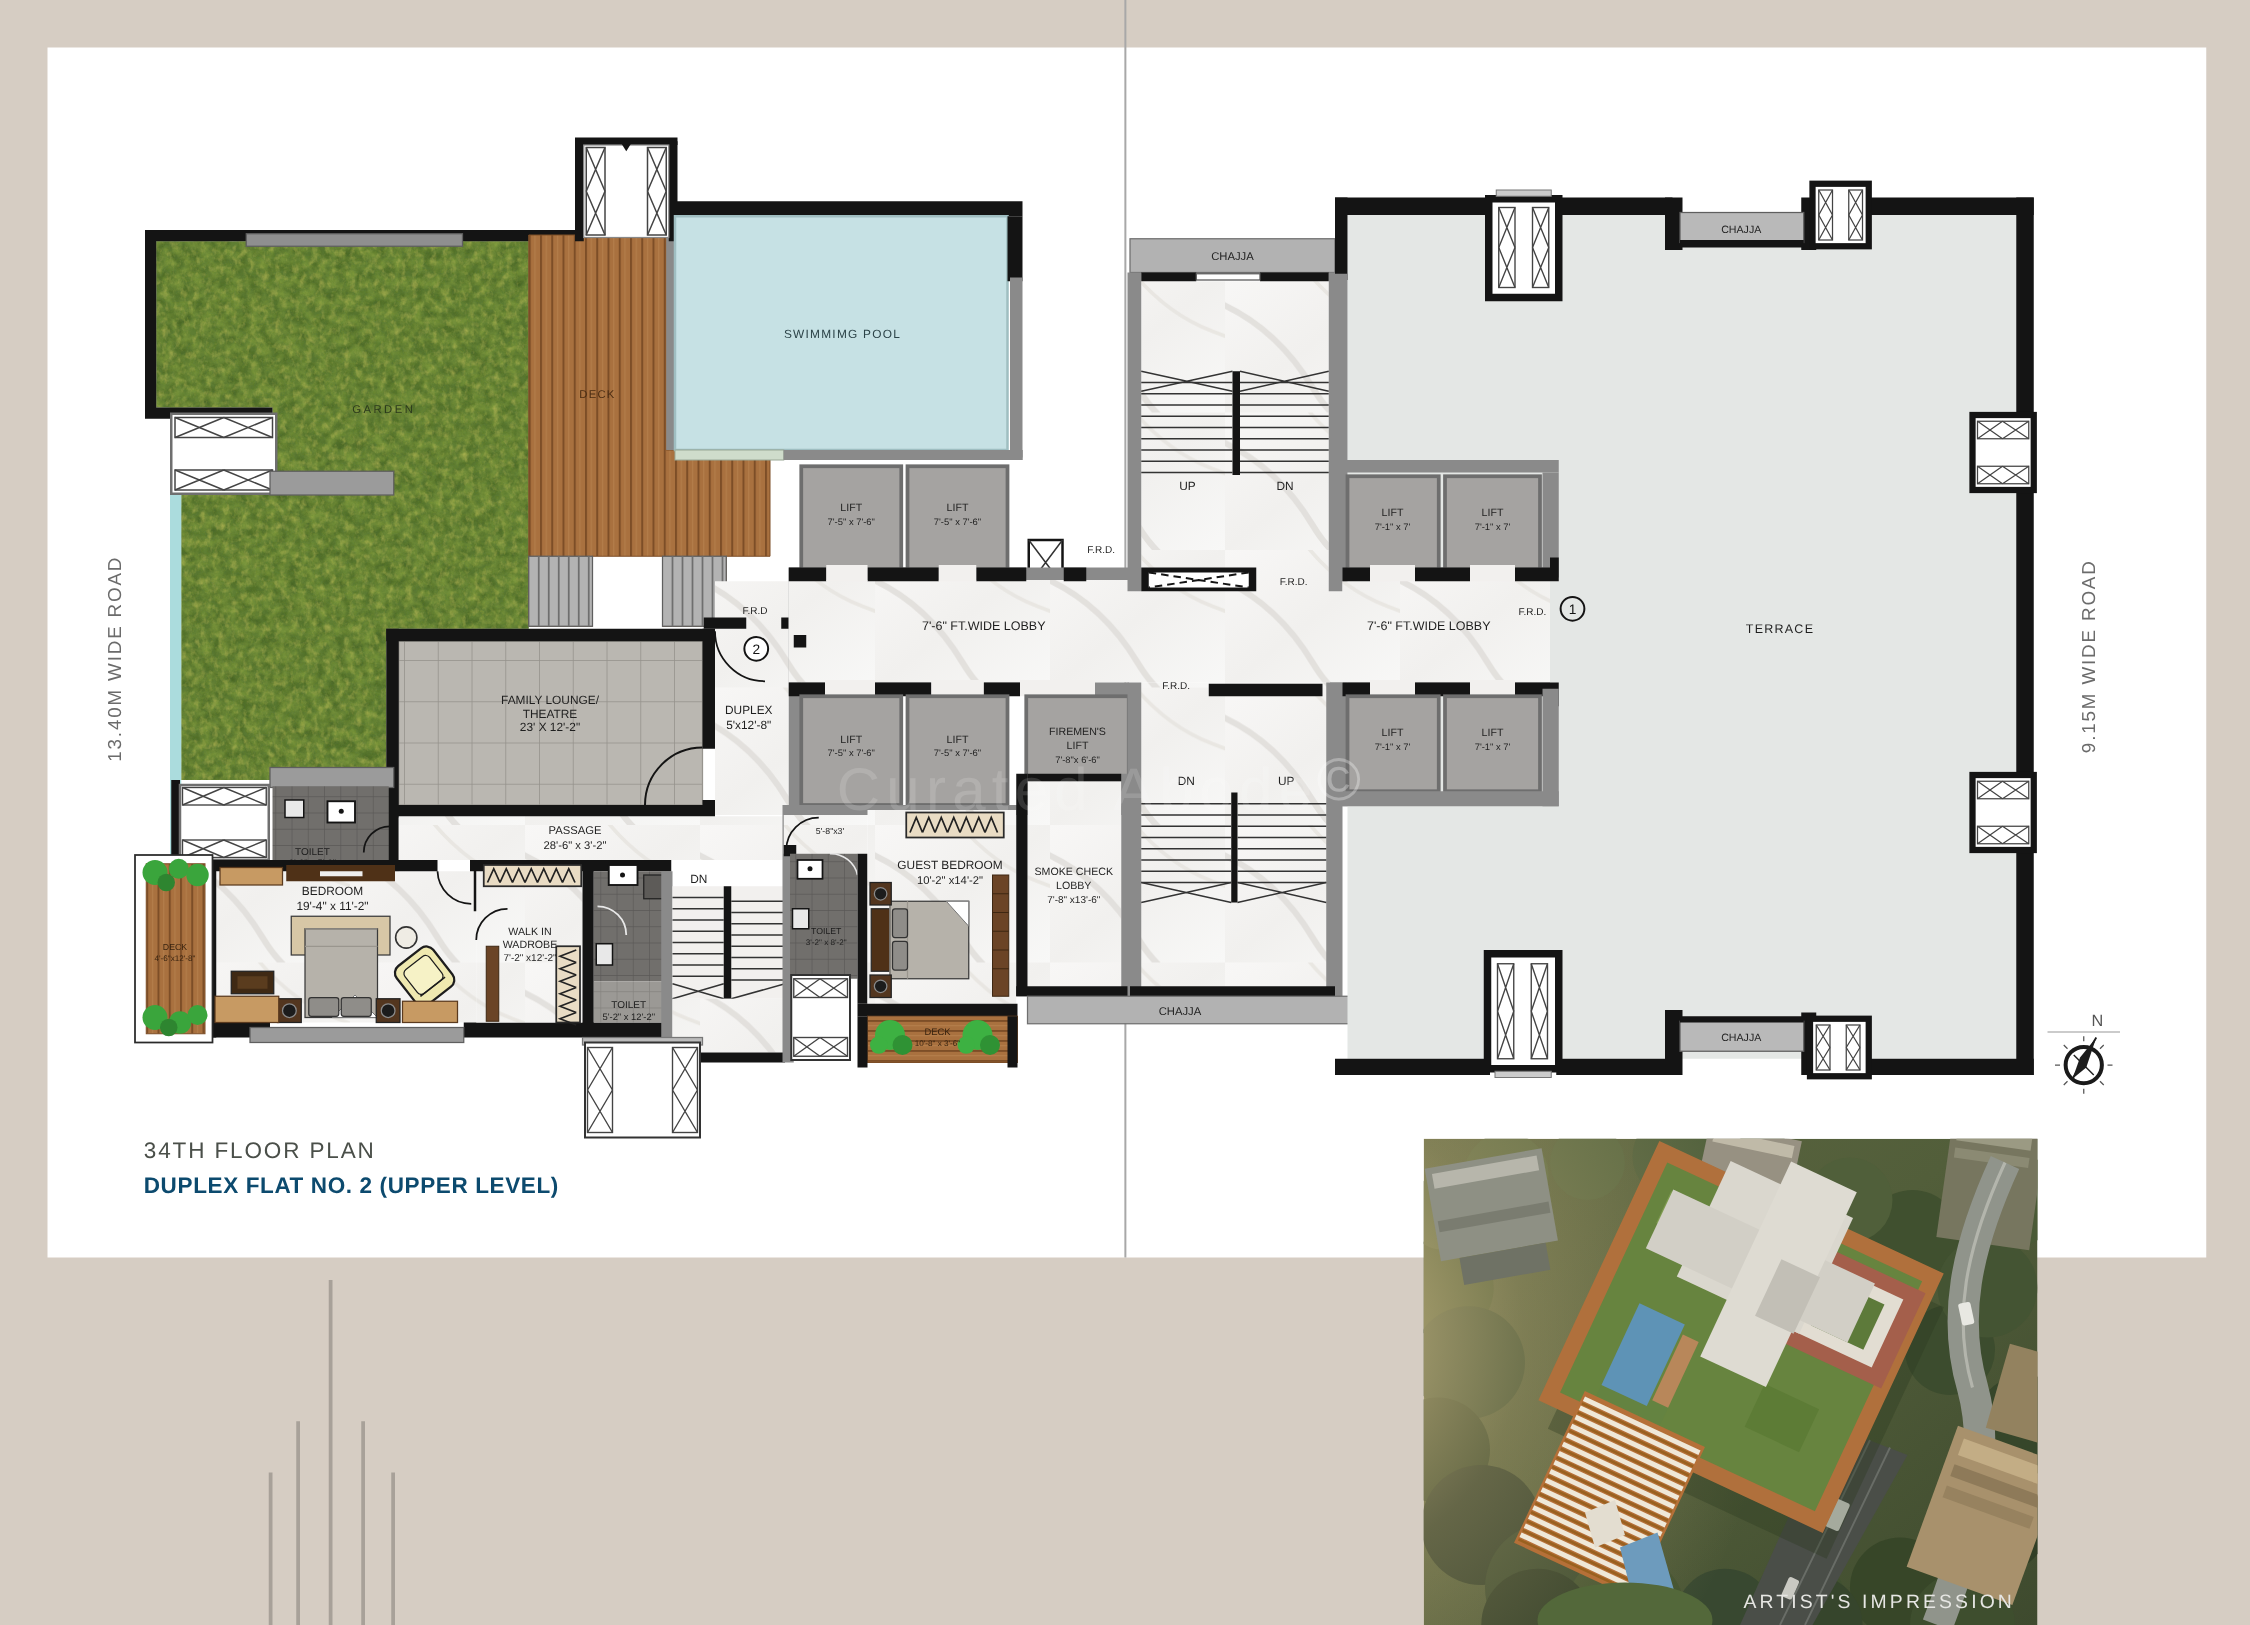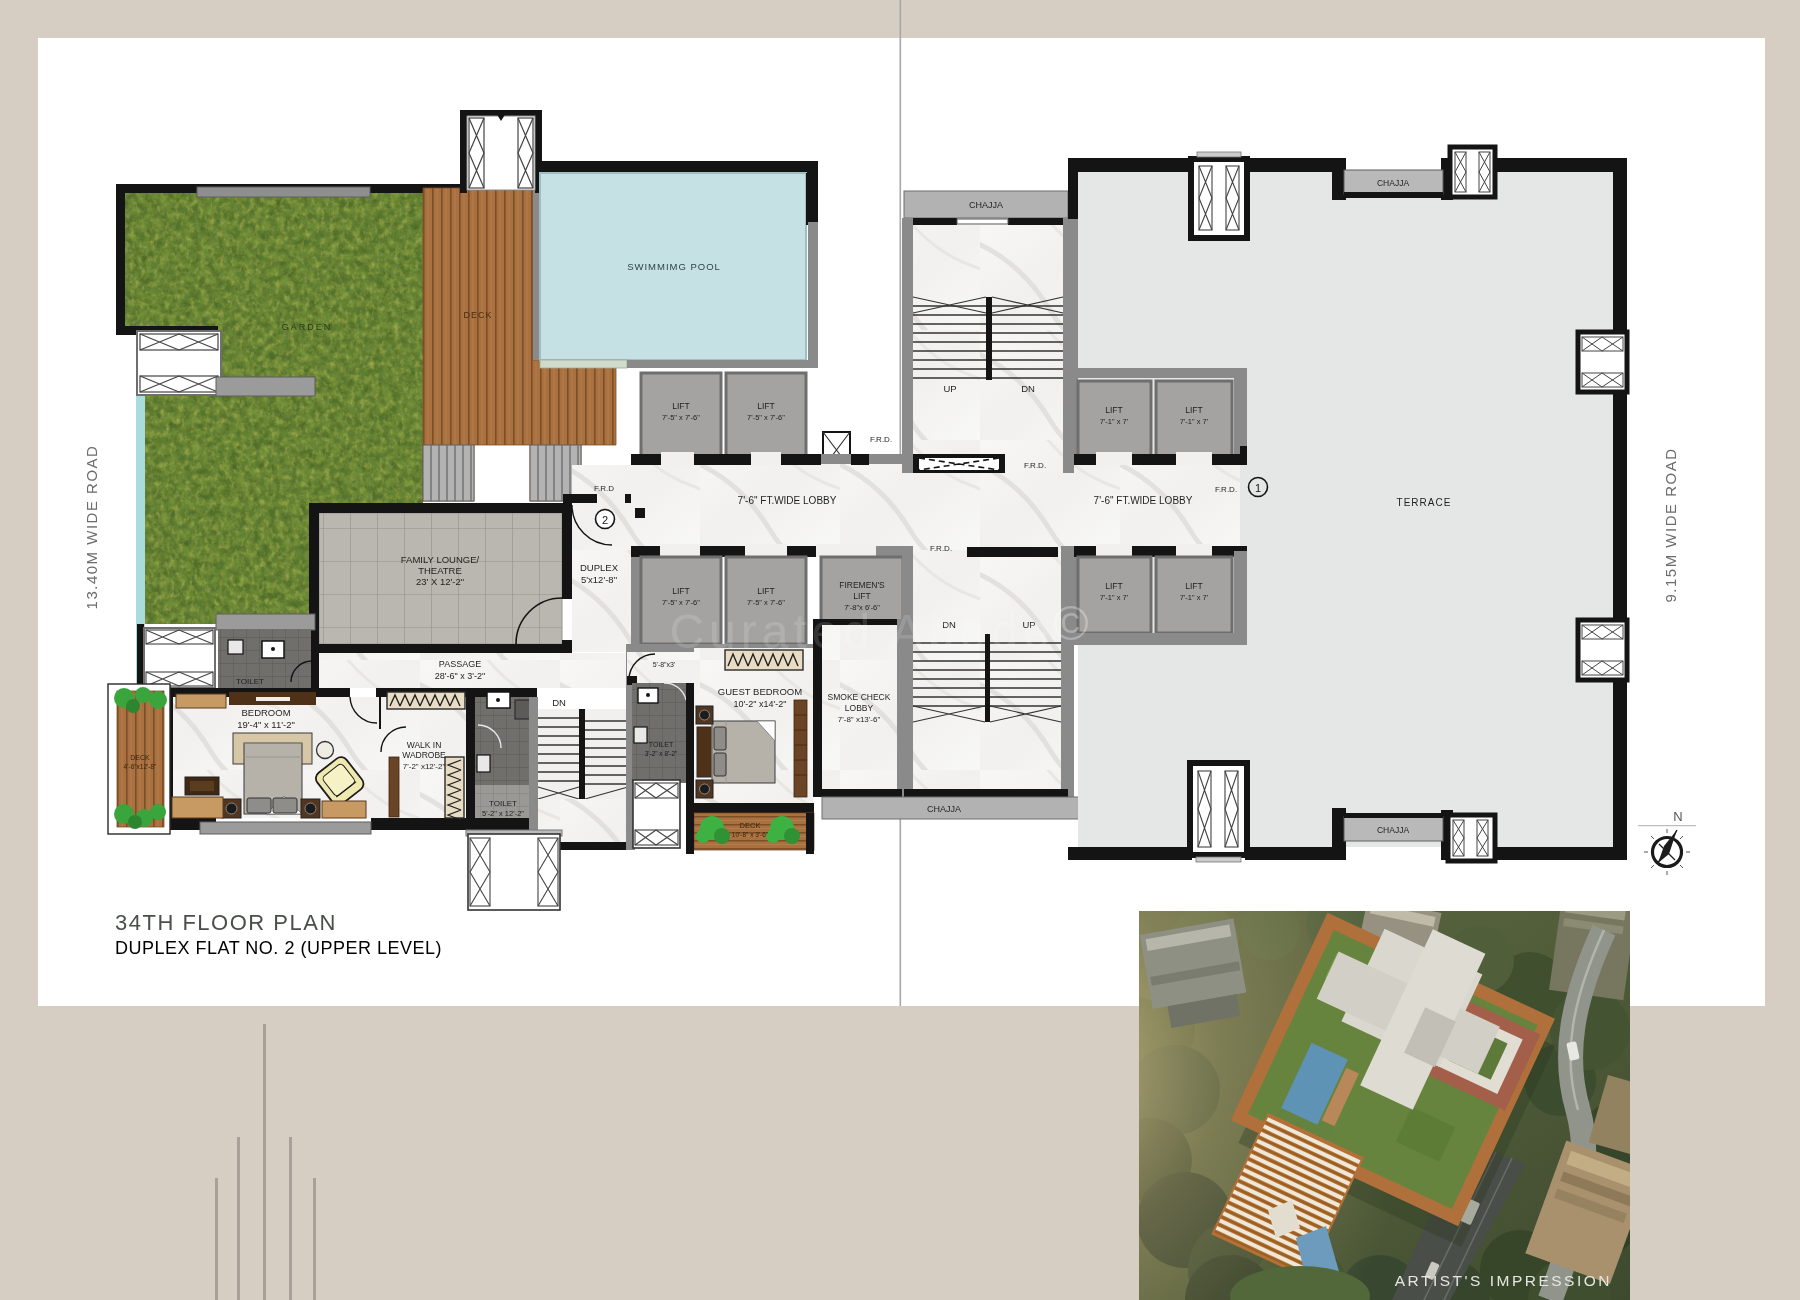--- a/index.html
+++ b/index.html
@@ -1,20 +1,20 @@
 <!DOCTYPE html>
 <html><head>
 <meta charset="utf-8">
 <style>
   html,body{margin:0;padding:0}
   .page{position:relative;width:1800px;height:1300px;background:#d6cdc3;font-family:"Liberation Sans",sans-serif;overflow:hidden}
   .panel{position:absolute;left:38px;top:38px;width:1727px;height:968px;background:#ffffff}
   svg{position:absolute;left:0;top:0}
-  .title1{position:absolute;left:115px;top:910px;font-size:22px;color:#4a4f49;letter-spacing:1.5px}
-  .title2{position:absolute;left:115px;top:938px;font-size:18px;font-weight:normal;color:#000000;letter-spacing:0.5px}
+  .title1{position:absolute;left:115px;top:910px;font-size:18px;color:#4a4f49;letter-spacing:1.5px}
+  .title2{position:absolute;left:115px;top:938px;font-size:18px;font-weight:bold;color:#0c4a6e;letter-spacing:0.5px}
 </style>
 </head>
 <body>
 <div class="page">
 
   <div class="panel"></div>
   <svg width="1800" height="1300" viewBox="0 0 1800 1300">
     <defs>
       <pattern id="woodV" width="9" height="40" patternUnits="userSpaceOnUse">
         <rect width="9" height="40" fill="#a9713f"></rect>

